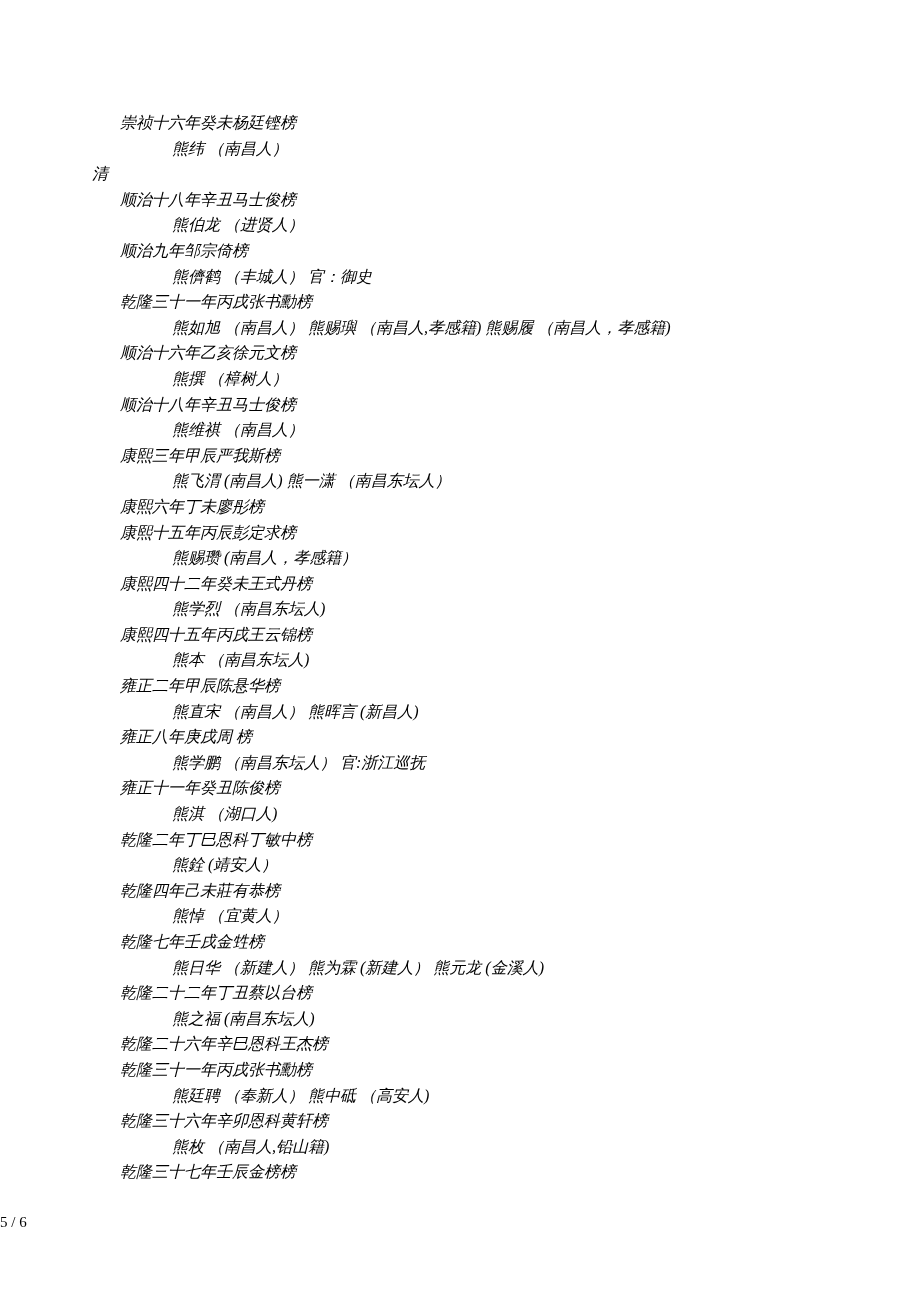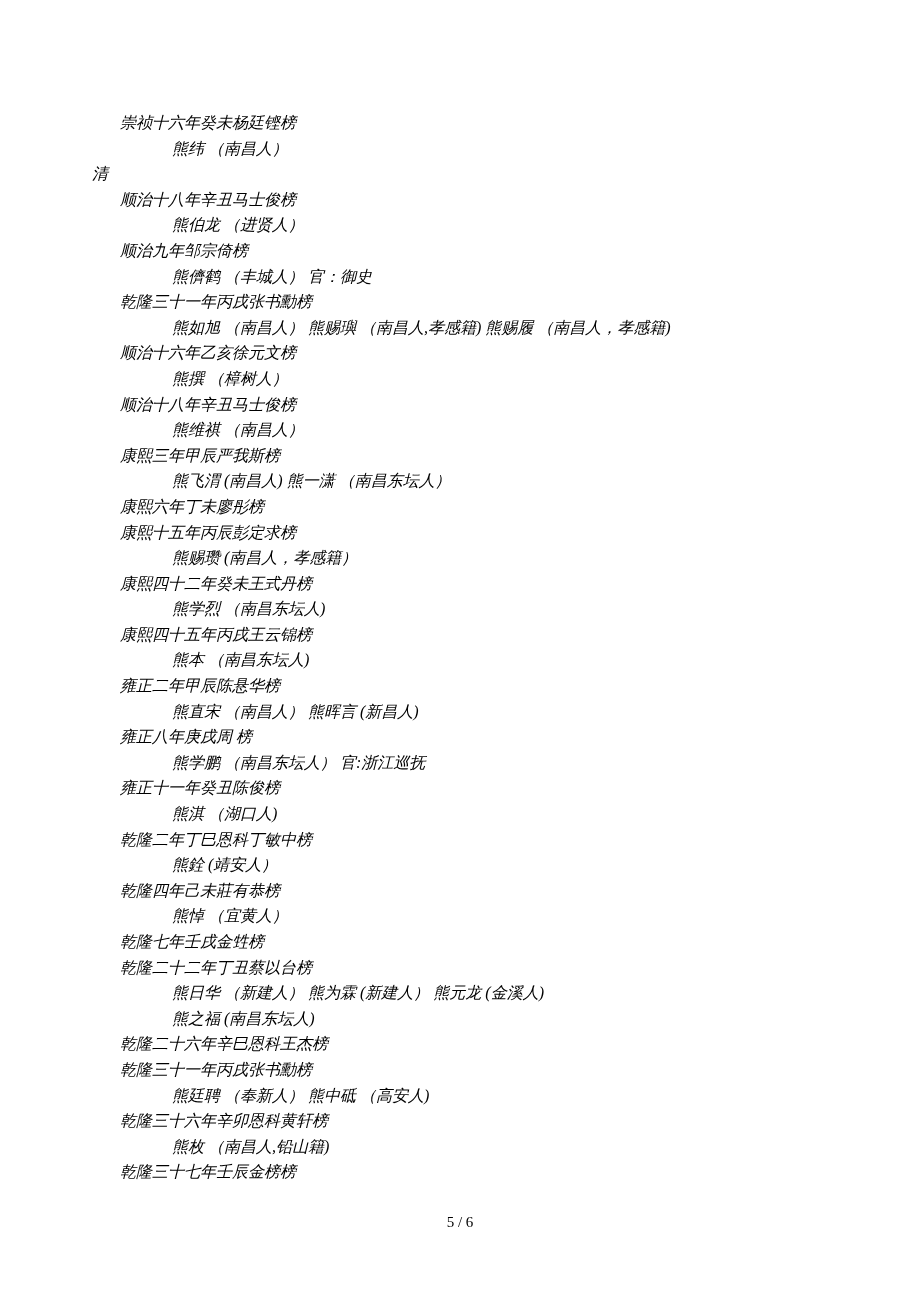--- a/index.html
+++ b/index.html
@@ -18,21 +18,20 @@
     font-style: italic;
   }
   .l1 { margin-left: 0px; }
   .l2 { margin-left: 28px; }
   .l3 { margin-left: 80px; }
   .line { white-space: nowrap; }
   .footer {
     position: absolute;
     bottom: 68px;
     width: 100%;
-    text-align: center;
     font-size: 15px;
   }
 </style>
 </head>
 <body>
 
 <div class="page" id="content">
     <div class="line l2">崇祯十六年癸未杨廷铿榜</div>
     <div class="line l3">熊纬 （南昌人）</div>
     <div class="line l1">清</div>
@@ -59,22 +58,22 @@
     <div class="line l3">熊直宋 （南昌人） 熊晖言 (新昌人)</div>
     <div class="line l2">雍正八年庚戌周 榜</div>
     <div class="line l3">熊学鹏 （南昌东坛人） 官:浙江巡抚</div>
     <div class="line l2">雍正十一年癸丑陈俊榜</div>
     <div class="line l3">熊淇 （湖口人)</div>
     <div class="line l2">乾隆二年丁巳恩科丁敏中榜</div>
     <div class="line l3">熊銓 (靖安人）</div>
     <div class="line l2">乾隆四年己未莊有恭榜</div>
     <div class="line l3">熊悼 （宜黄人）</div>
     <div class="line l2">乾隆七年壬戌金甡榜</div>
+    <div class="line l3">熊日华 （新建人） 熊为霖 (新建人） 熊元龙 (金溪人)</div>
     <div class="line l2">乾隆二十二年丁丑蔡以台榜</div>
-    <div class="line l3">熊日华 （新建人） 熊为霖 (新建人） 熊元龙 (金溪人)</div>
     <div class="line l3">熊之福 (南昌东坛人)</div>
     <div class="line l2">乾隆二十六年辛巳恩科王杰榜</div>
     <div class="line l2">乾隆三十一年丙戌张书勳榜</div>
     <div class="line l3">熊廷聘 （奉新人） 熊中砥 （高安人)</div>
     <div class="line l2">乾隆三十六年辛卯恩科黄轩榜</div>
     <div class="line l3">熊枚 （南昌人,铅山籍)</div>
     <div class="line l2">乾隆三十七年壬辰金榜榜</div>
   </div>
 <div class="footer">5 / 6</div>
 

